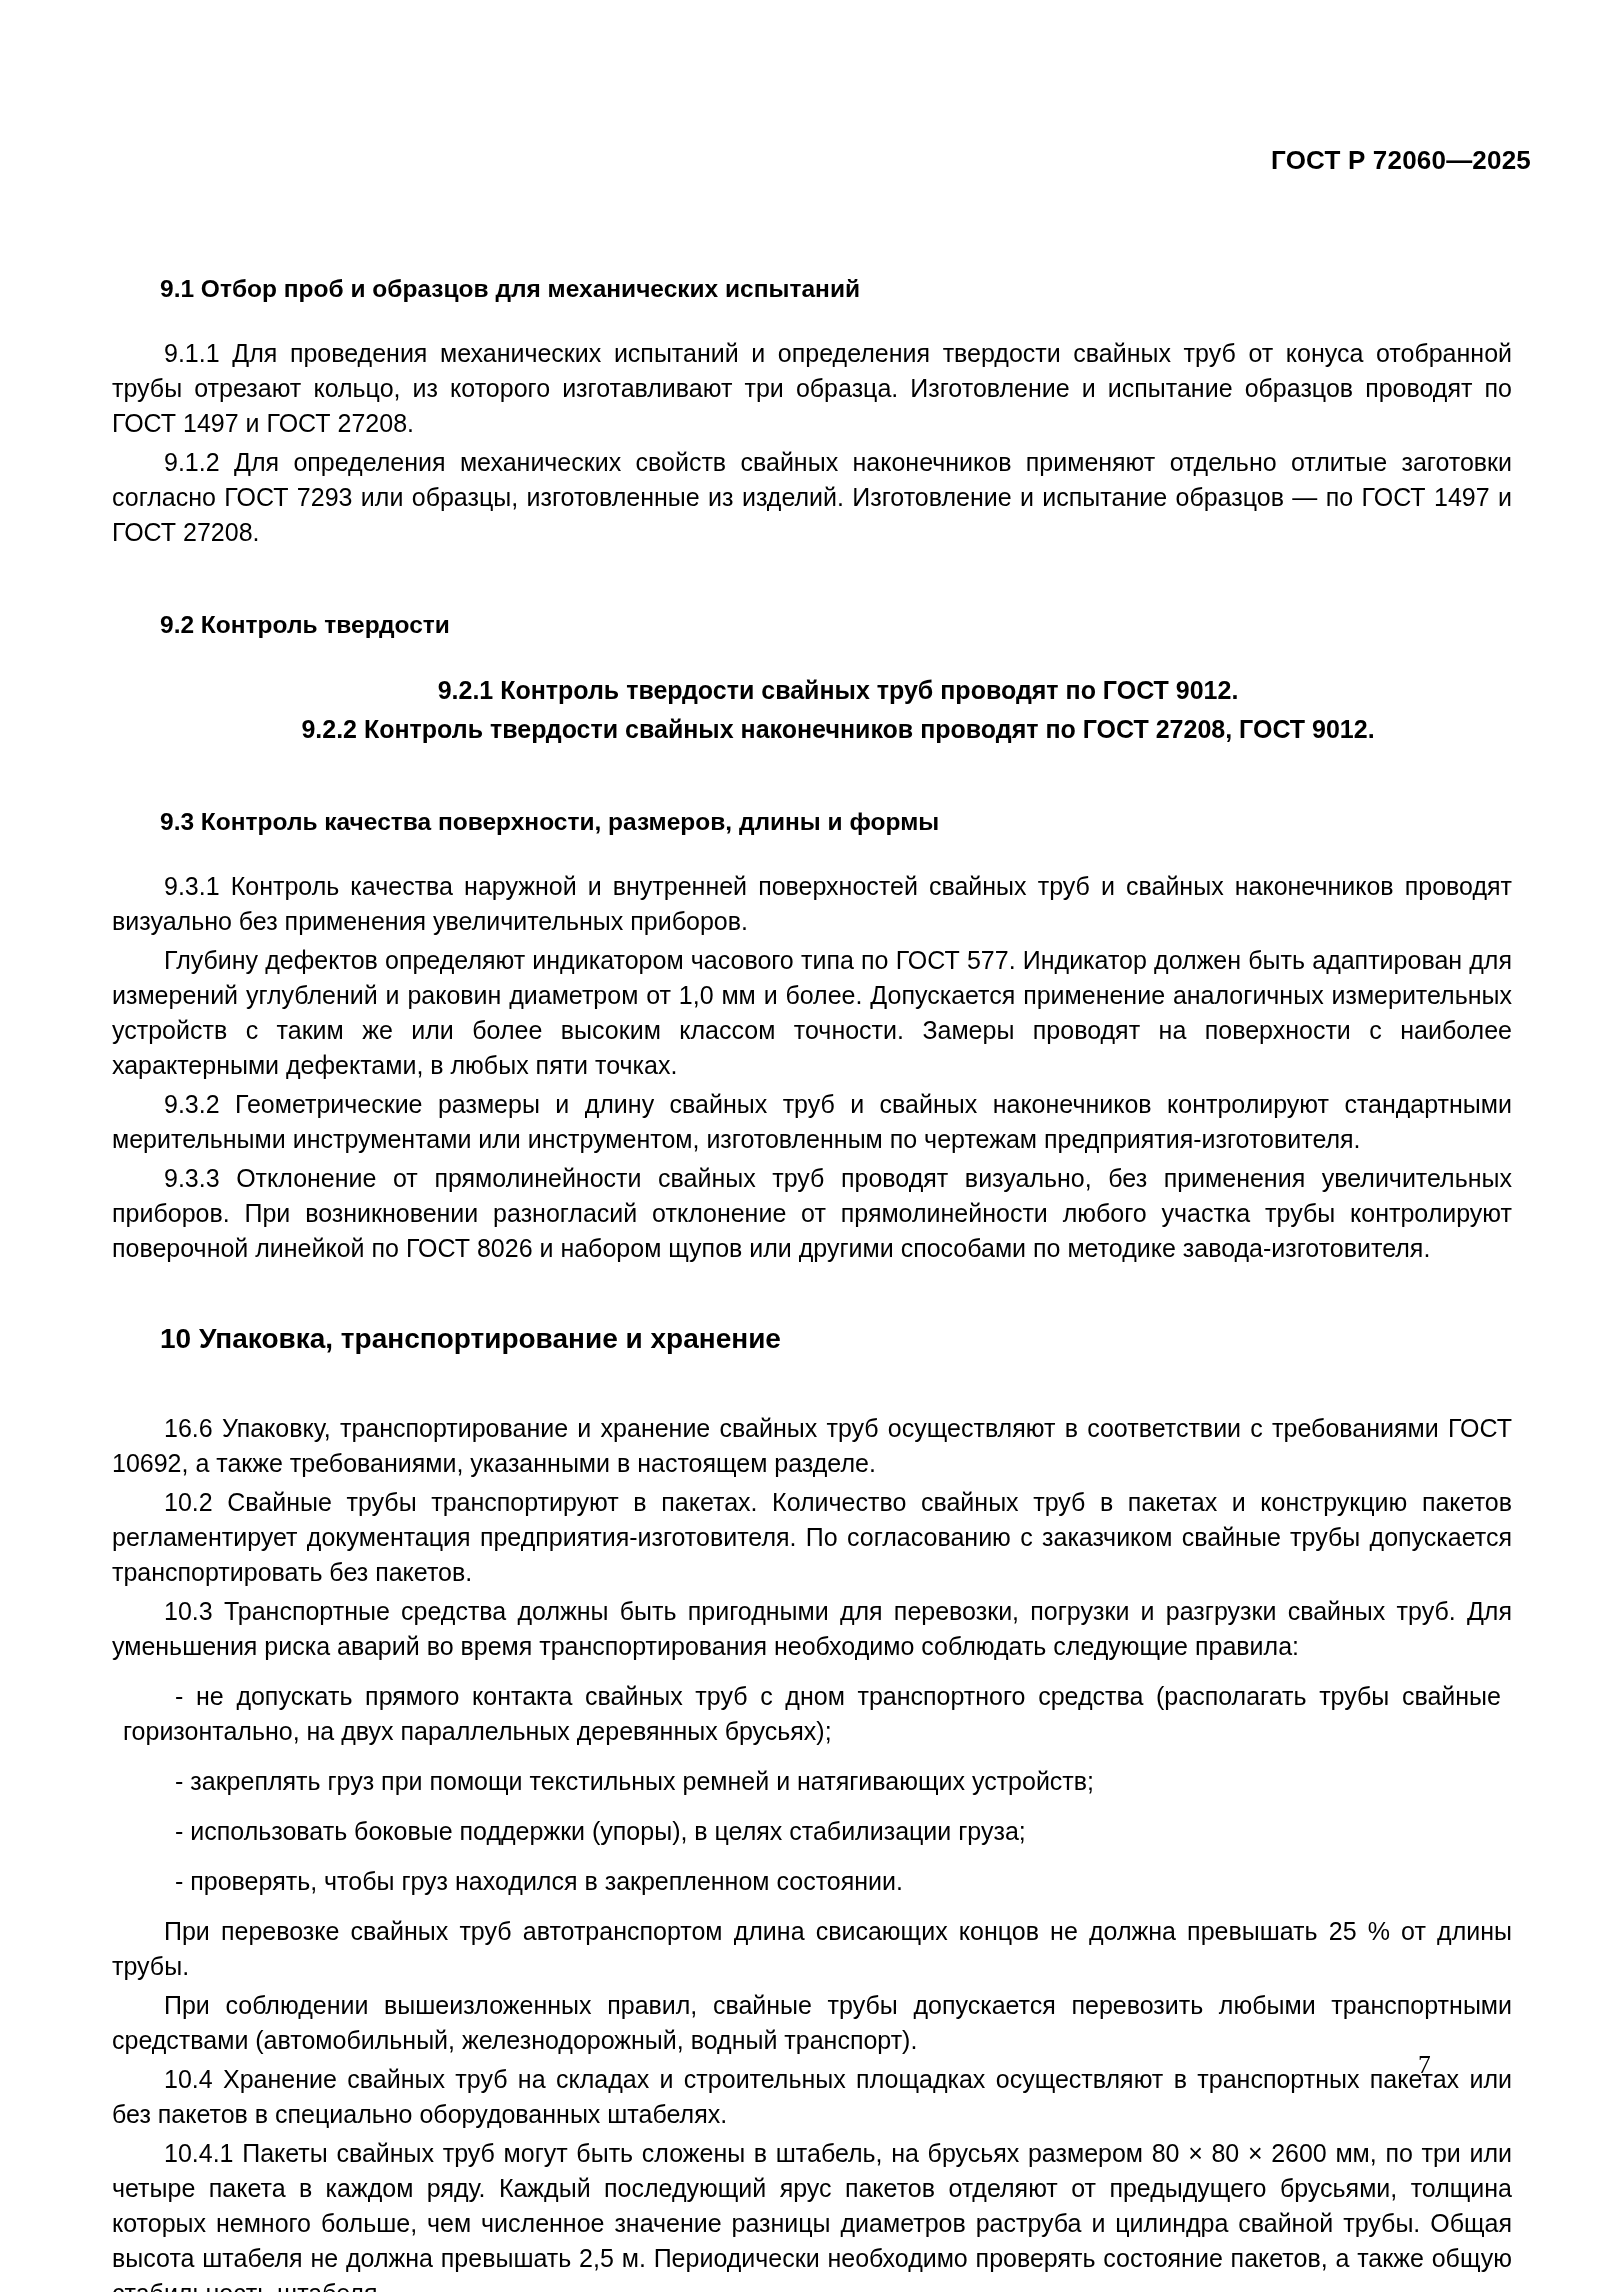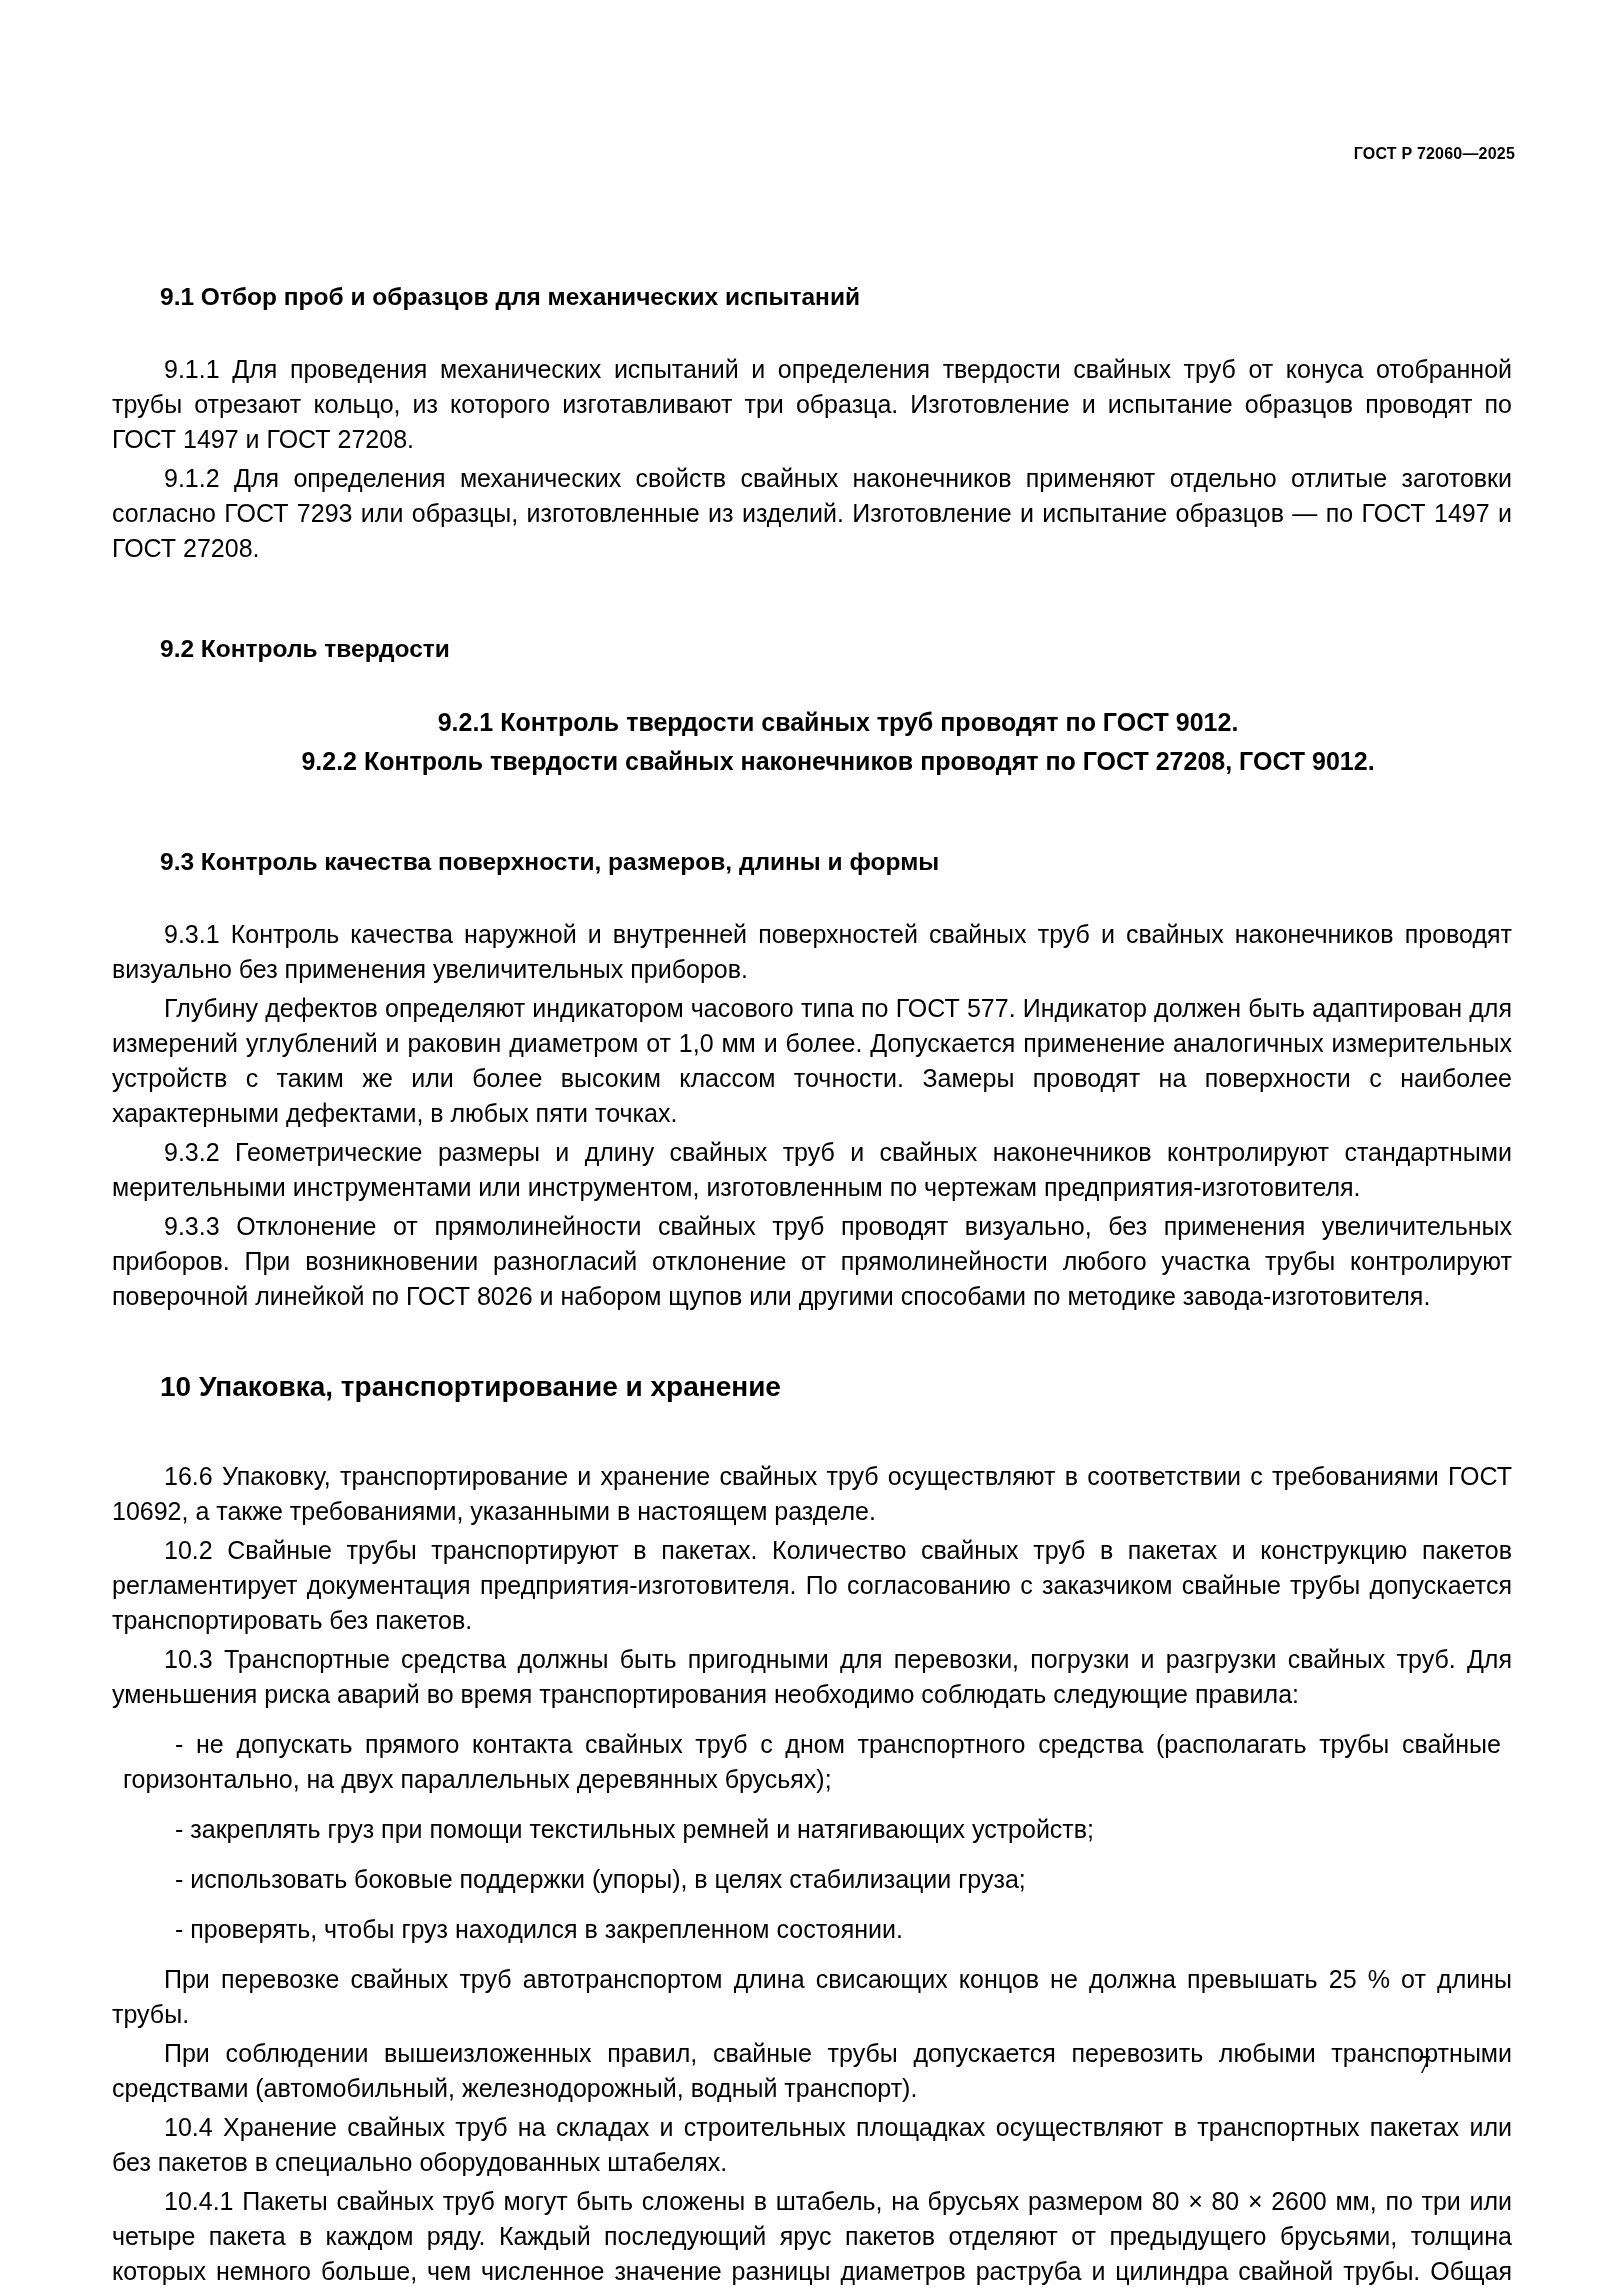--- a/index.html
+++ b/index.html
@@ -15,22 +15,22 @@
     position: relative;
     width: 1621px;
     height: 2293px;
     background: #ffffff;
     box-sizing: border-box;
     overflow: hidden;
   }
   .running-head {
     position: absolute;
     top: 145px;
-    right: 106px;
-    font-size: 16px;
+    right: 90px;
+    font-size: 26px;
     font-weight: bold;
     letter-spacing: 0.2px;
     white-space: nowrap;
   }
   .content {
     position: absolute;
     left: 108px;
     top: 218px;
     width: 1408px;
   }
@@ -39,21 +39,21 @@
     font-weight: bold;
     margin: 0;
     padding: 0;
     text-indent: 0;
     margin-left: 52px;
     line-height: 1.25;
   }
   h2.subclause {
     font-size: 24.5px;
     font-weight: bold;
-    margin: 12px;
+    margin: 4px;
     padding: 0;
     margin-left: 52px;
     line-height: 1.3;
   }
   p.body {
     font-size: 25px;
     line-height: 35px;
     margin: 4px;
     padding: 0;
     text-align: justify;

